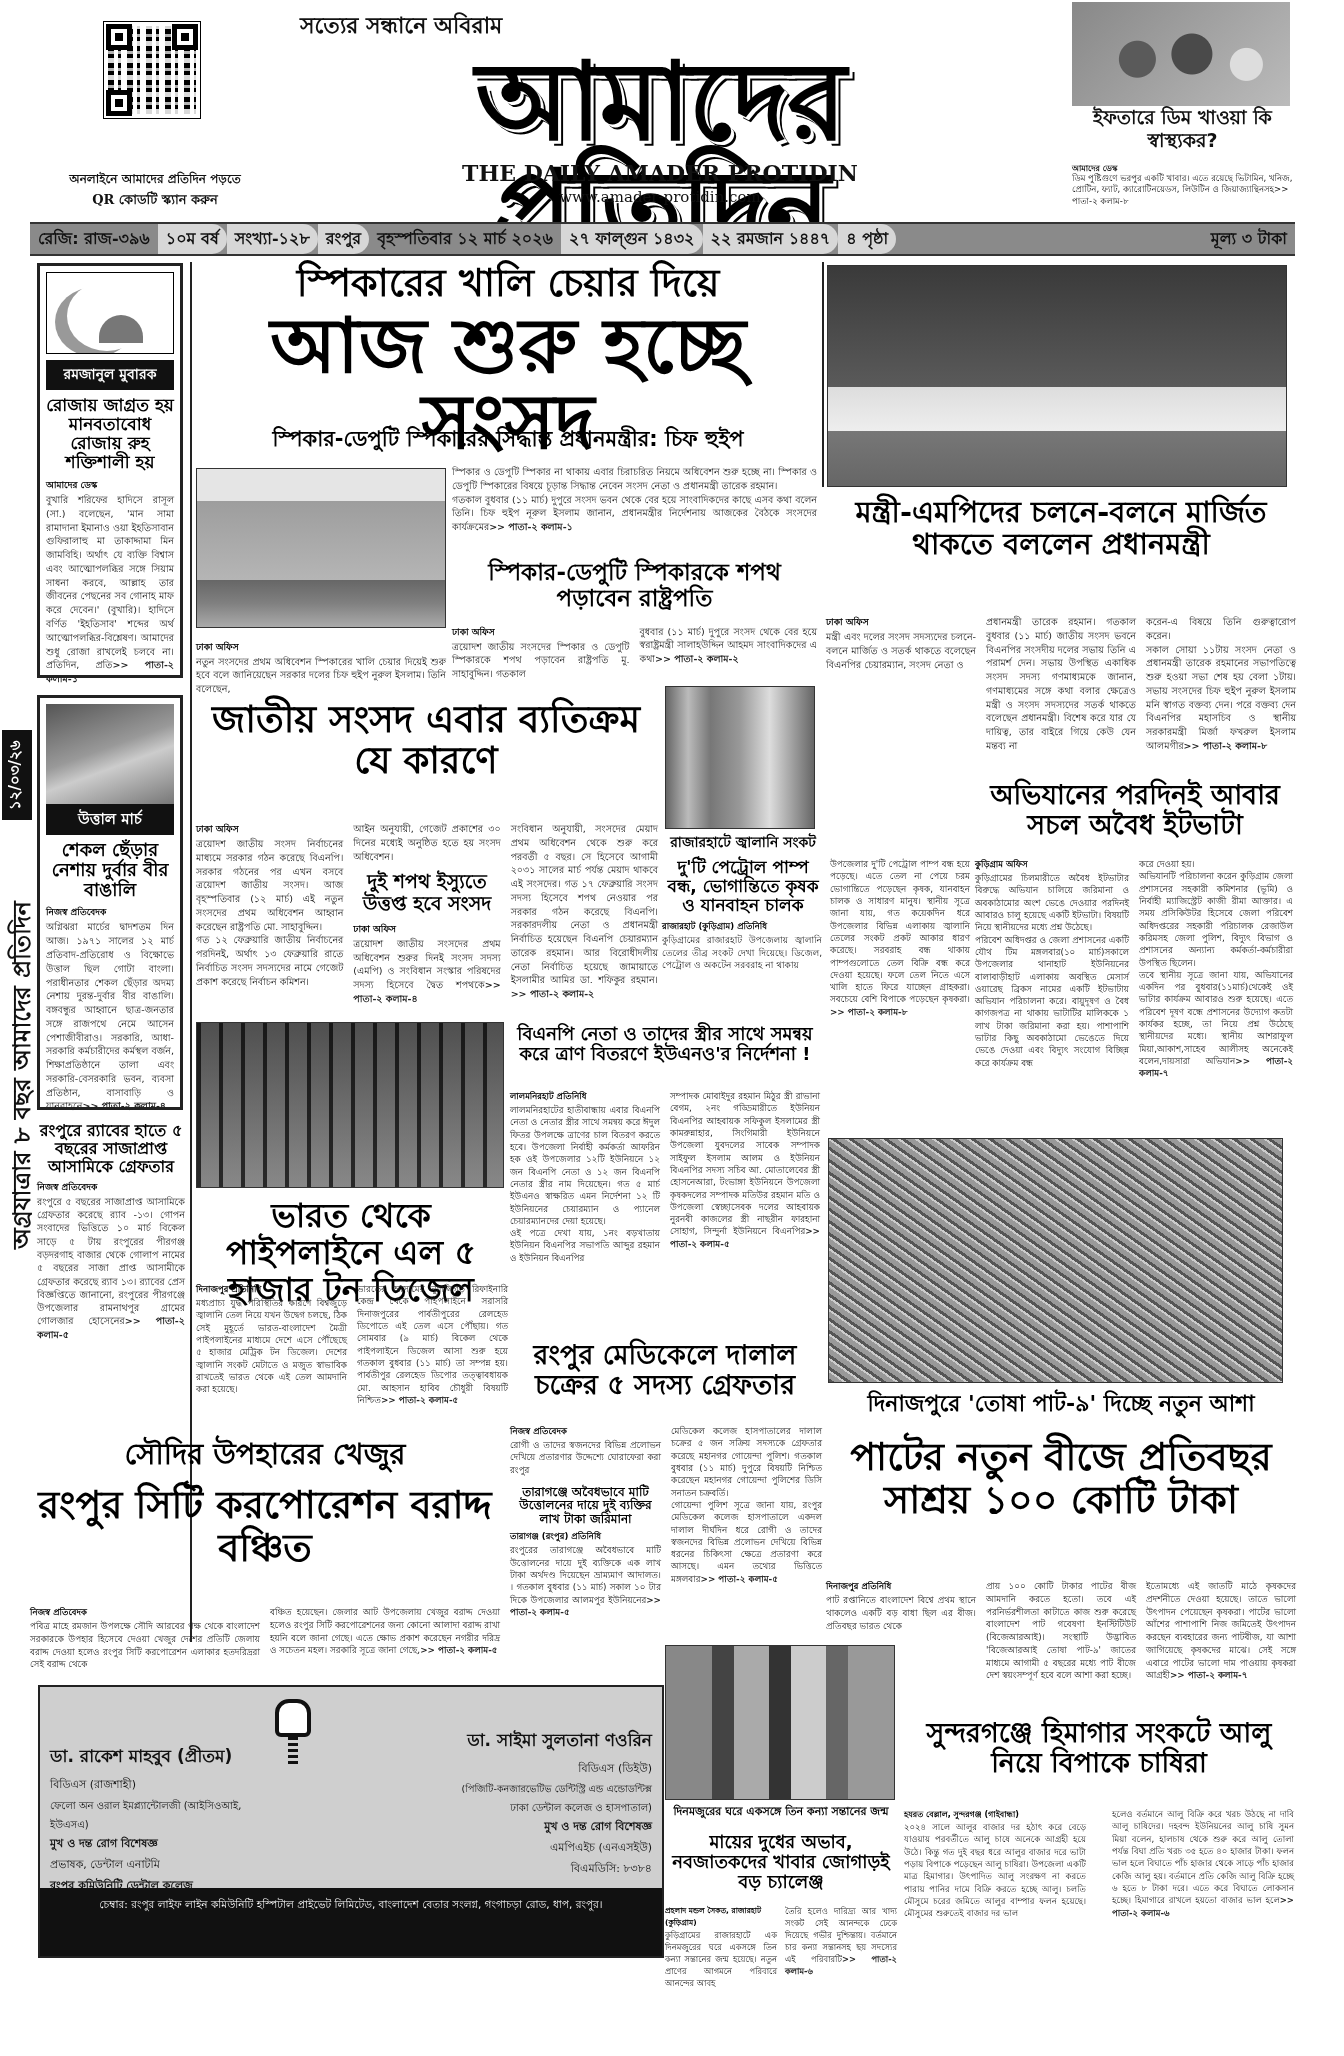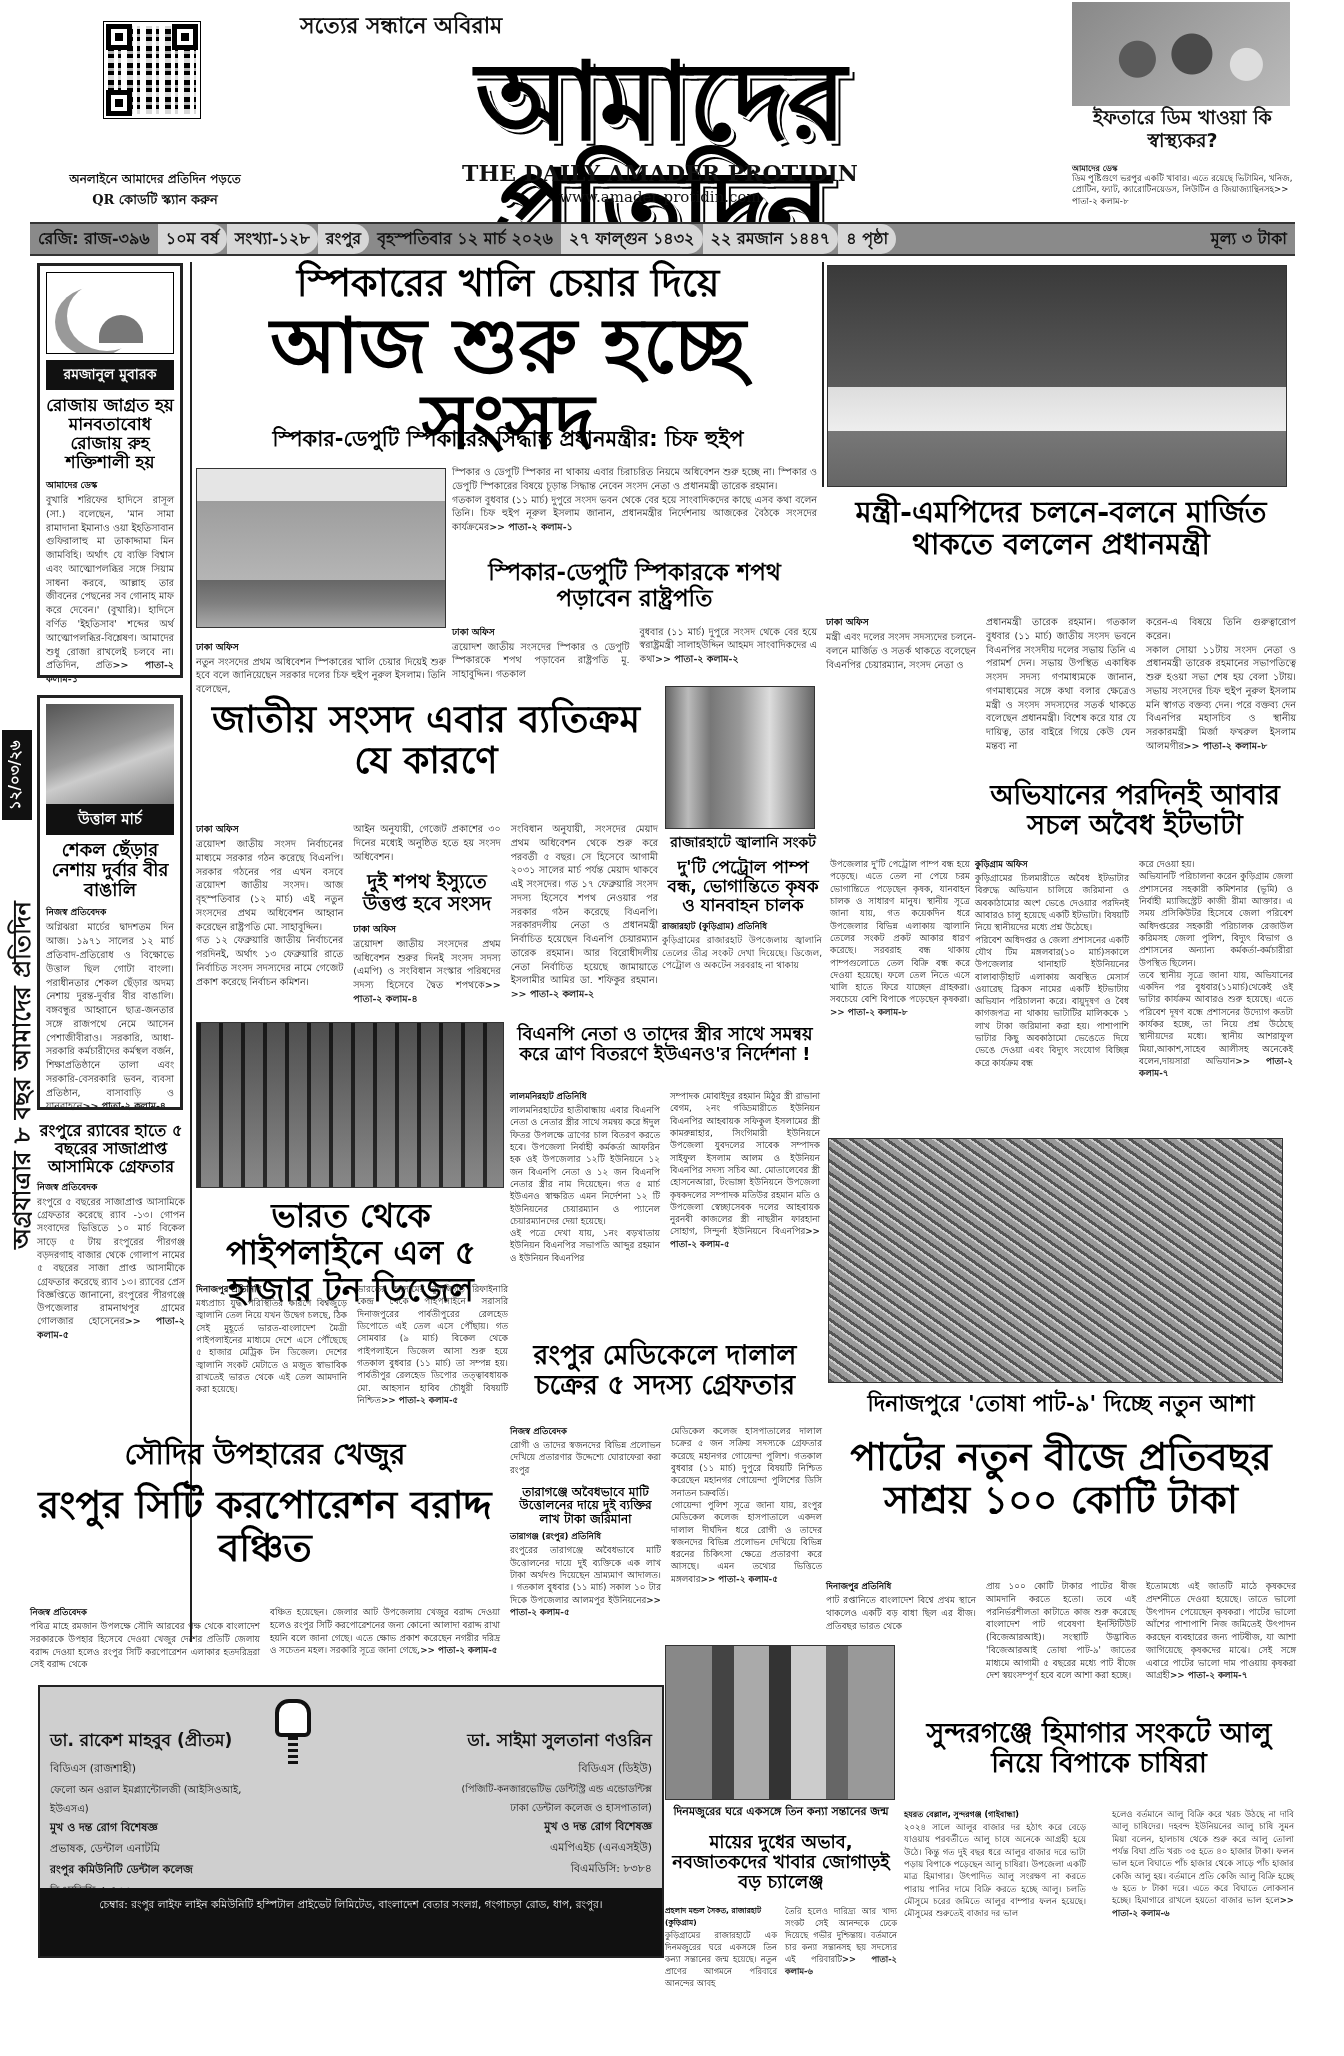--- a/index.html
+++ b/index.html
@@ -242,21 +242,21 @@
     </div>
     <div class="body" style="font-size:8.8px;line-height:1.45;"><span>বঞ্চিত হয়েছেন। জেলার আট উপজেলায় খেজুর বরাদ্দ দেওয়া হলেও রংপুর সিটি করপোরেশনের জন্য কোনো আলাদা বরাদ্দ রাখা হয়নি বলে জানা গেছে। এতে ক্ষোভ প্রকাশ করেছেন নগরীর দরিদ্র ও সচেতন মহল। সরকারি সূত্রে জানা গেছে,</span><span class="cont">&gt;&gt; পাতা-২ কলাম-৫</span></div>
   </div>
 </div>
 
 <div class="abs" style="left:38px;top:1685px;width:626px;height:273px;border:2px solid #222;background:#cfcfcf;">
   <div style="position:absolute;left:235px;top:12px;width:36px;height:70px;">
     <div style="width:36px;height:38px;border:4px solid #111;border-radius:14px 14px 6px 6px;background:#fff;"></div>
     <div style="width:10px;height:28px;margin:0 auto;background:repeating-linear-gradient(180deg,#111 0 3px,#cfcfcf 3px 6px);"></div>
   </div>
-  <div style="position:absolute;left:10px;top:40px;width:220px;">
+  <div style="position:absolute;left:10px;top:56px;width:220px;">
     <div style="font-weight:bold;font-size:17px;margin-bottom:4px;">ডা. রাকেশ মাহবুব (প্রীতম)</div>
     <div style="font-size:11px;line-height:1.9;">বিডিএস (রাজশাহী)</div>
     <div style="font-size:10px;line-height:1.9;">ফেলো অন ওরাল ইমপ্ল্যান্টোলজী (আইসিওআই, ইউএসএ)</div>
     <div style="font-size:11px;line-height:1.9;font-weight:bold;">মুখ ও দন্ত রোগ বিশেষজ্ঞ</div>
     <div style="font-size:11px;line-height:1.9;">প্রভাষক, ডেন্টাল এনাটমি</div>
     <div style="font-size:11px;line-height:1.9;font-weight:bold;">রংপুর কমিউনিটি ডেন্টাল কলেজ</div>
     <div style="font-size:11px;line-height:1.9;">বিএমডিসি: ৮৫৩৩</div>
   </div>
   <div style="position:absolute;right:10px;top:40px;width:230px;text-align:right;">
     <div style="font-weight:bold;font-size:17px;margin-bottom:4px;">ডা. সাইমা সুলতানা ণওরিন</div>

